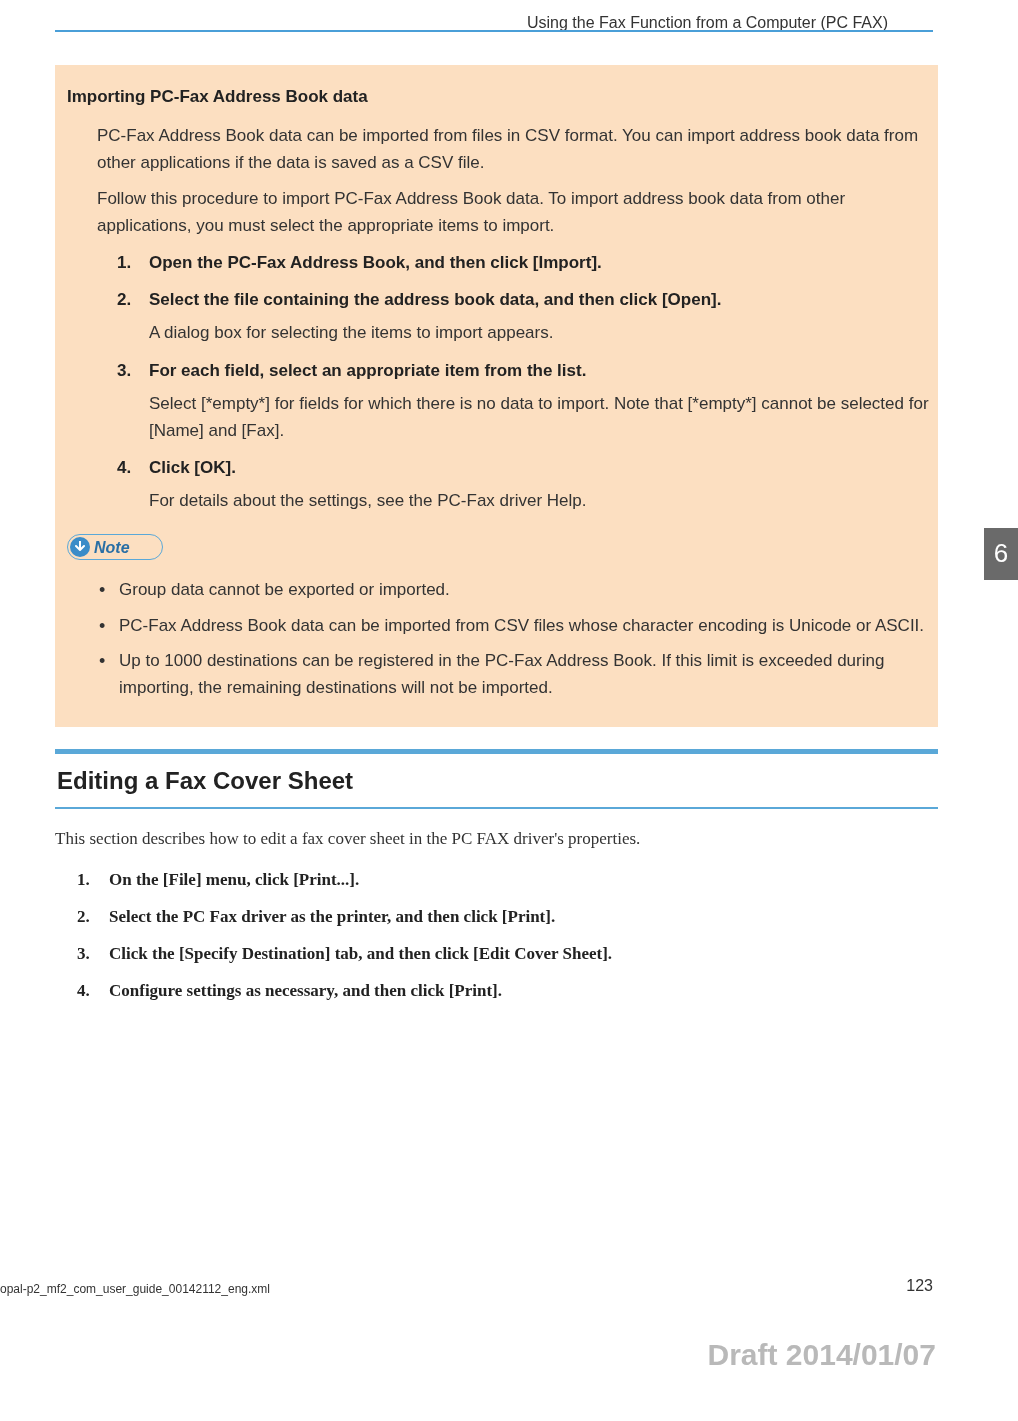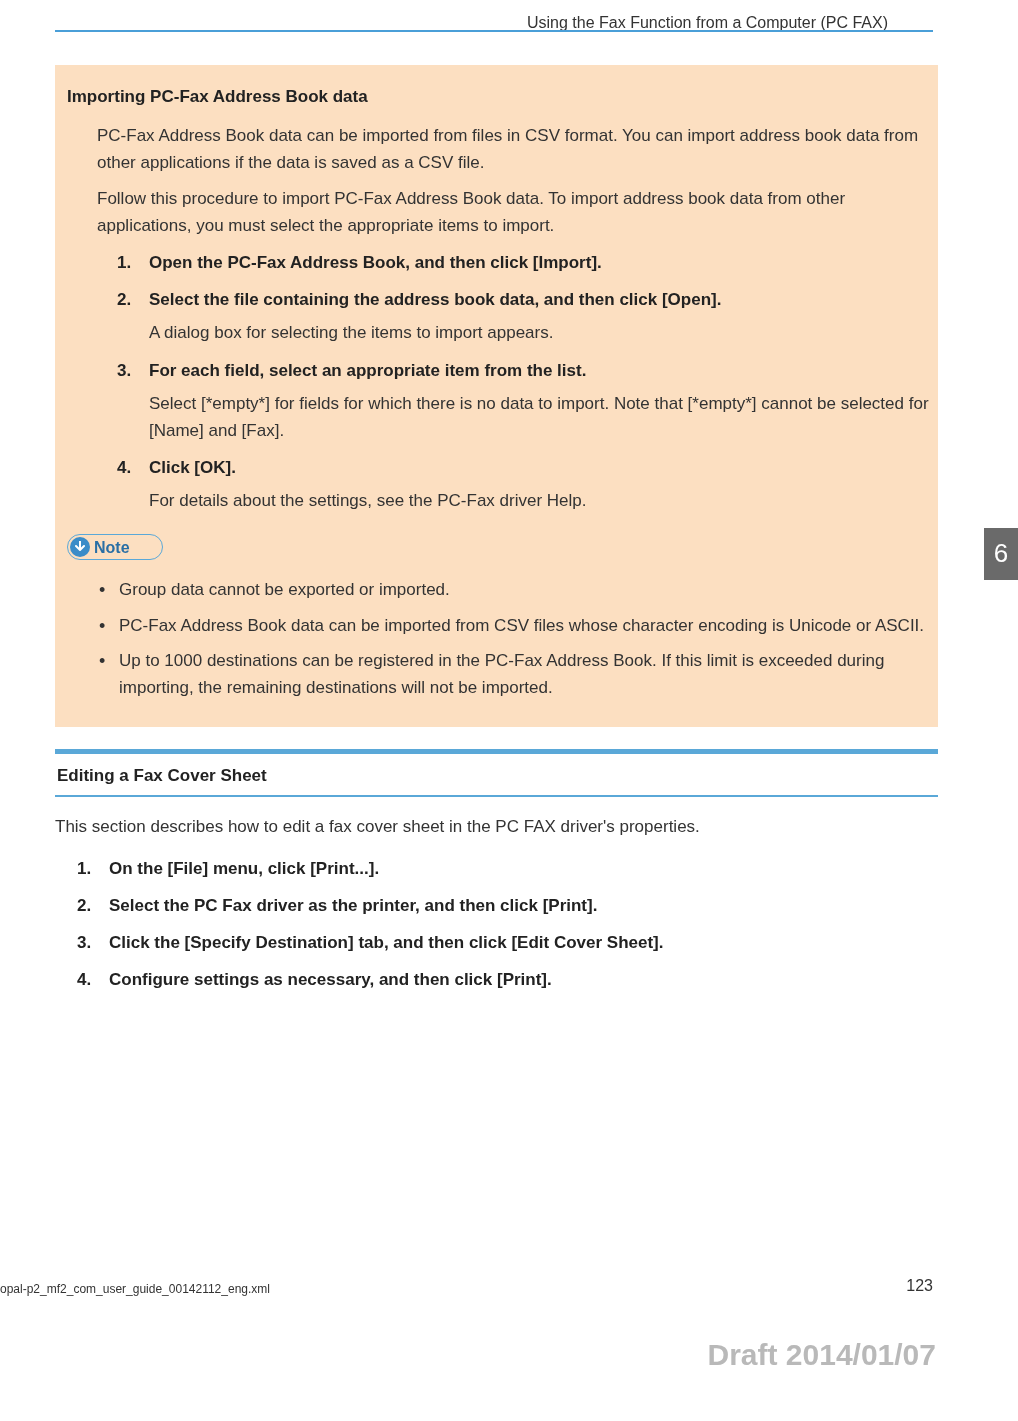--- a/index.html
+++ b/index.html
@@ -77,20 +77,21 @@
       color: #333;
     }
     .note-badge {
       display: inline-flex;
       align-items: center;
       border: 1px solid #5aa8d8;
       border-radius: 14px;
       padding: 0 32px 0 2px;
       height: 26px;
       margin: 10px 0 8px 0;
+      font-style: italic;
     }
     .note-badge .circle {
       width: 20px;
       height: 20px;
       border-radius: 50%;
       background: #3a8cc8;
       color: #fff;
       display: flex;
       align-items: center;
       justify-content: center;
@@ -123,26 +124,27 @@
     .blue-bar-top {
       height: 5px;
       background: #5aa8d8;
     }
     .blue-bar-bottom {
       height: 2px;
       background: #5aa8d8;
     }
     .section-title {
       font-weight: bold;
-      font-size: 17px;
+      font-size: 24px;
       color: #222;
       padding: 8px 0 6px 2px;
     }
     .section-body {
       margin-top: 16px;
+      font-family: Liberation Serif, serif;
     }
     .section-body .ol {
       margin-left: 22px;
     }
     .chapter-tab {
       position: absolute;
       right: 0;
       top: 528px;
       width: 34px;
       height: 52px;

